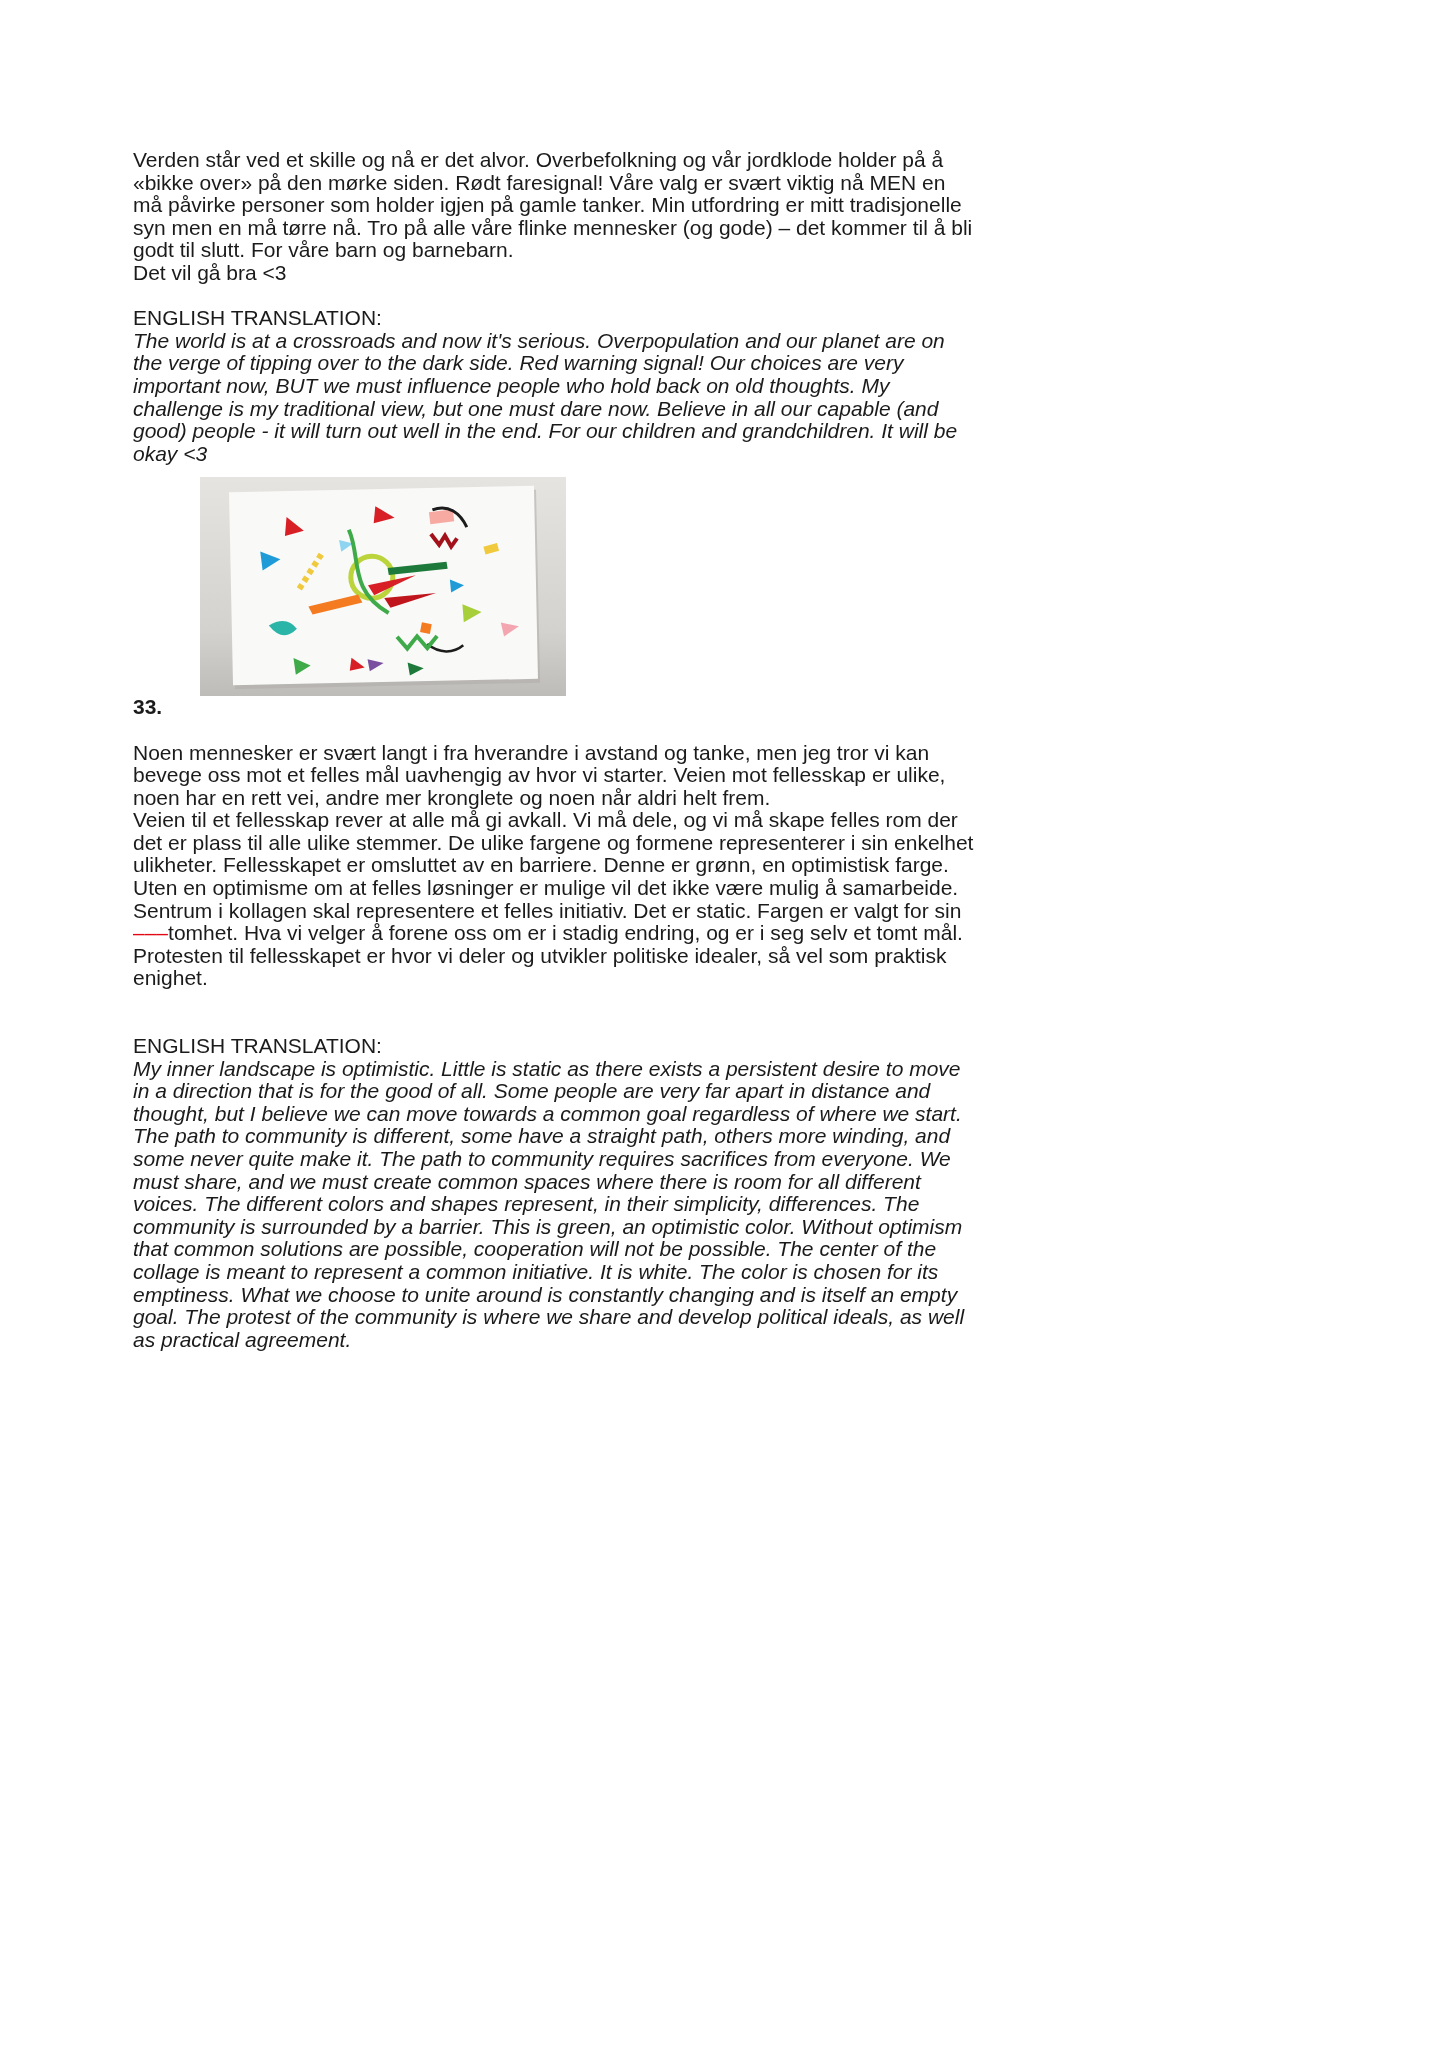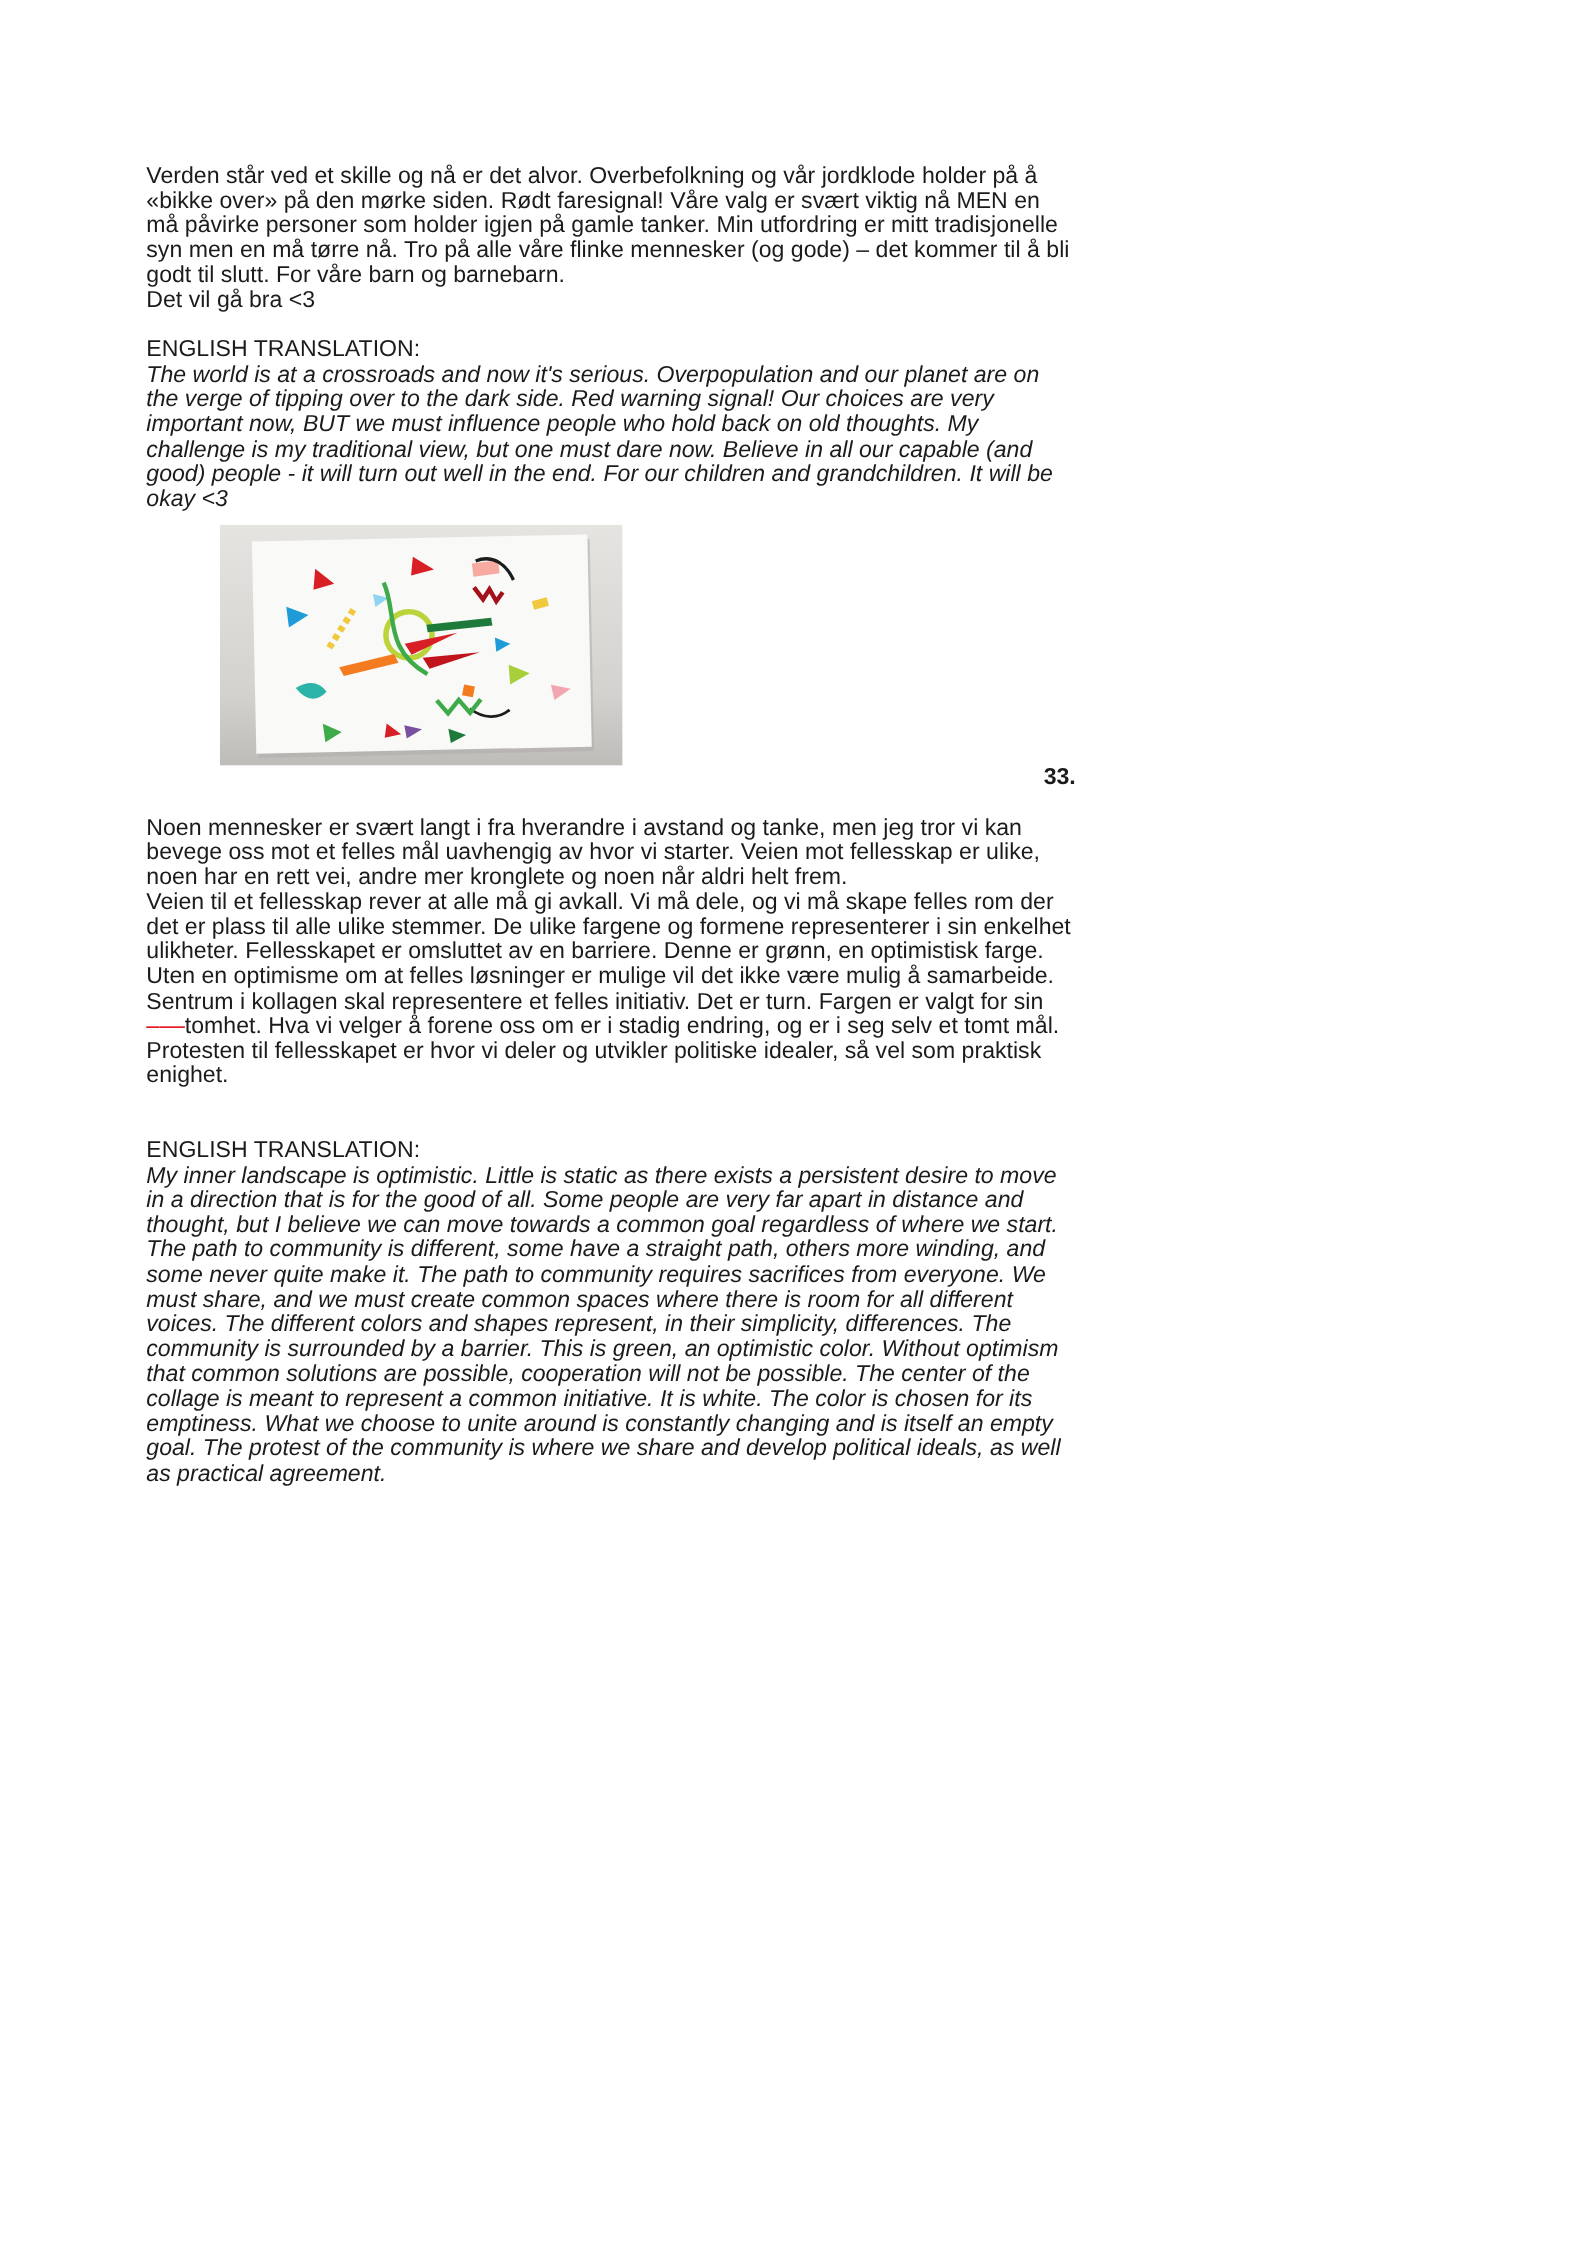--- a/index.html
+++ b/index.html
@@ -20,21 +20,21 @@
   }
   p, .para {
     margin:0;
     font-size:21px;
     line-height:22.6px;
     color:#1b1b1b;
   }
   .gap { height:22.6px; }
   .gap2 { height:45px; }
   .italic { font-style:italic; }
-  .bold { font-weight:bold;text-align:right; }
+  .bold { font-weight:bold; }
   .red { color:#e30613; }
   figure.collage {
     margin:12px 0 0 67px;
     padding:0;
     width:366px;
     height:219px;
   }
   figure.collage svg { display:block; }
 </style>
 </head>
@@ -111,21 +111,21 @@
         </g>
       </svg>
     </figure>
 
     <p class="bold">33.</p>
 
     <div class="gap"></div>
 
     <p>Noen mennesker er svært langt i fra hverandre i avstand og tanke, men jeg tror vi kan bevege oss mot et felles mål uavhengig av hvor vi starter. Veien mot fellesskap er ulike, noen har en rett vei, andre mer kronglete og noen når aldri helt frem.</p>
     <p>Veien til et fellesskap rever at alle må gi avkall. Vi må dele, og vi må skape felles rom der det er plass til alle ulike stemmer. De ulike fargene og formene representerer i sin enkelhet ulikheter. Fellesskapet er omsluttet av en barriere. Denne er grønn, en optimistisk farge. Uten en optimisme om at felles løsninger er mulige vil det ikke være mulig å samarbeide.</p>
-    <p><span>Sentrum i kollagen skal representere et felles initiativ. Det er turn. Fargen er valgt for sin </span><span class="red">–––</span><span>tomhet. Hva vi velger å forene oss om er i stadig endring, og er i seg selv et tomt mål. Protesten til fellesskapet er hvor vi deler og utvikler politiske idealer, så vel som praktisk enighet.</span></p>
+    <p><span>Sentrum i kollagen skal representere et felles initiativ. Det er static. Fargen er valgt for sin </span><span class="red">–––</span><span>tomhet. Hva vi velger å forene oss om er i stadig endring, og er i seg selv et tomt mål. Protesten til fellesskapet er hvor vi deler og utvikler politiske idealer, så vel som praktisk enighet.</span></p>
 
     <div class="gap2"></div>
 
     <p>ENGLISH TRANSLATION:</p>
     <p class="italic">My inner landscape is optimistic. Little is static as there exists a persistent desire to move in a direction that is for the good of all. Some people are very far apart in distance and thought, but I believe we can move towards a common goal regardless of where we start. The path to community is different, some have a straight path, others more winding, and some never quite make it. The path to community requires sacrifices from everyone. We must share, and we must create common spaces where there is room for all different voices. The different colors and shapes represent, in their simplicity, differences. The community is surrounded by a barrier. This is green, an optimistic color. Without optimism that common solutions are possible, cooperation will not be possible. The center of the collage is meant to represent a common initiative. It is white. The color is chosen for its emptiness. What we choose to unite around is constantly changing and is itself an empty goal. The protest of the community is where we share and develop political ideals, as well as practical agreement.</p>
 
   </div>
 </div>
 
 </body></html>

